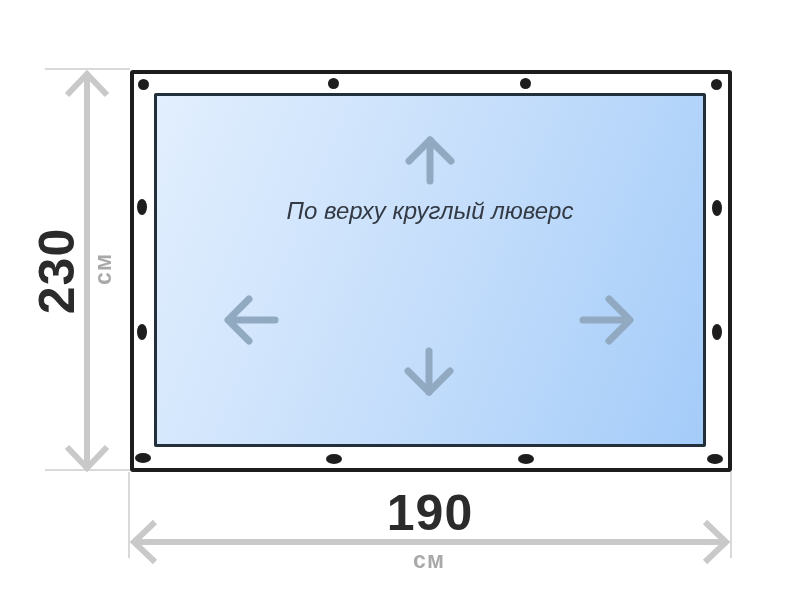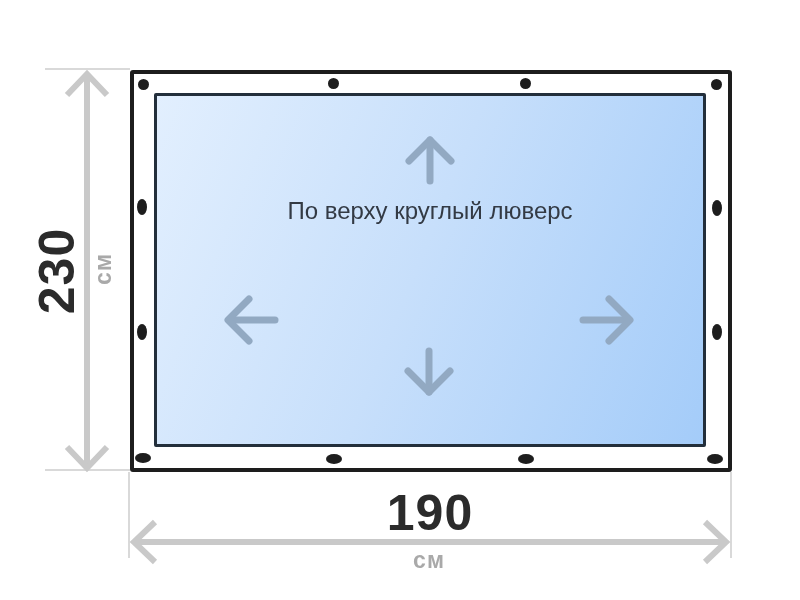--- a/index.html
+++ b/index.html
@@ -110,21 +110,21 @@
 
   .note {
     position: absolute;
     left: 0;
     right: 0;
     text-align: center;
     color: #333a44;
     font-size: 24px;
     font-weight: normal;
   }
-  .note-top    { top: 101px; line-height: 28px; }
+  .note-top    { top: 101px; line-height: 28px; font-style: italic; }
   .note-middle { top: 177px; line-height: 31px; }
 </style>
 </head>
 <body>
 
 <div class="canvas">
 
   <div class="ext-line ext-top-tick"></div>
   <div class="ext-line ext-bottom-tick"></div>
   <div class="ext-line ext-below-left"></div>

